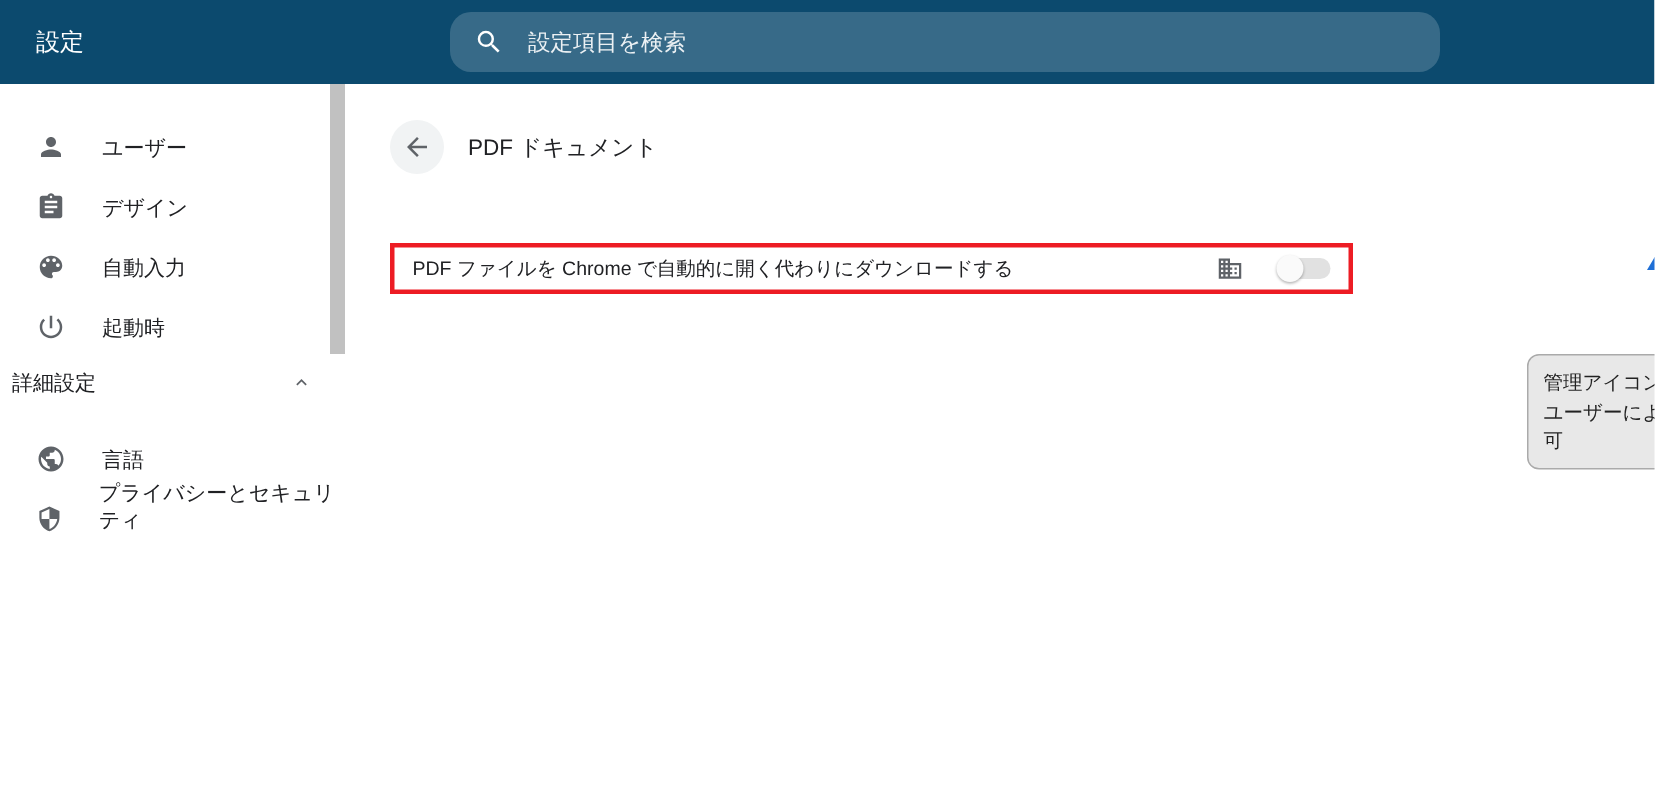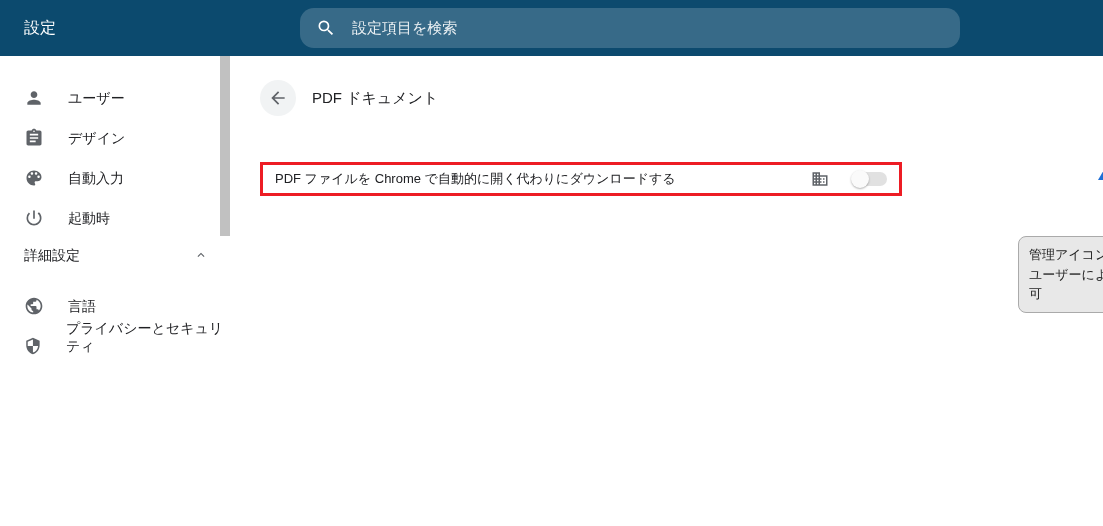--- a/index.html
+++ b/index.html
@@ -9,21 +9,21 @@
     .search-box { background: rgba(255,255,255,0.18); border-radius: 14px; height: 40px; width: 660px; display: flex; align-items: center; padding: 0 16px; }
     .search-icon { color: #fff; width: 20px; height: 20px; }
     .search-placeholder { color: rgba(255,255,255,0.9); margin-left: 16px; font-size: 15px; }
     .main { display: flex; height: calc(100% - 56px); }
     .sidebar { width: 232px; padding-top: 12px; position: relative; }
     .scrollbar-track { position: absolute; right: 0; top: 0; width: 14px; height: 100%; }
     .scrollbar-thumb { position: absolute; right: 2px; top: 0; width: 10px; height: 180px; background: #c1c1c1; border-radius: 0; }
     .sidebar-item { height: 40px; display: flex; align-items: flex-end; padding-left: 24px; cursor: pointer; }
     .sidebar-item .icon { width: 20px; height: 20px; color: #5f6368; fill: #5f6368; display: flex; align-items: center; justify-content: center; }
     .sidebar-item .label { margin-left: 24px; color: #202124; font-size: 14px; }
-    .sidebar-section { height: 40px; display: flex; align-items: center; padding-left: 24px; padding-right: 24px; color: #202124; font-size: 14px; cursor: pointer; justify-content: space-between; margin-top: 8px; }
+    .sidebar-section { height: 40px; display: flex; align-items: center; padding-left: 8px; padding-right: 24px; color: #202124; font-size: 14px; cursor: pointer; justify-content: space-between; margin-top: 8px; }
     .sidebar-section .chev { color: #5f6368; }
     .content { flex: 1; padding: 24px 28px 0 24px; position: relative; }
     .page-header { display: flex; align-items: center; margin-bottom: 46px; margin-left: 4px; }
     .back-btn { width: 36px; height: 36px; border-radius: 50%; background: #f1f3f4; display: flex; align-items: center; justify-content: center; cursor: pointer; }
     .back-btn svg { width: 20px; height: 20px; fill: #5f6368; }
     .page-title { margin-left: 16px; font-size: 15px; color: #202124; }
     .setting-card { width: 642px; border: 3px solid #ed1c24; height: 34px; display: flex; align-items: center; padding: 0 12px; margin-left: 4px; position: relative; }
     .setting-text { font-size: 13px; color: #202124; flex: 1; }
     .managed-icon { width: 18px; height: 18px; fill: #5f6368; margin-right: 24px; }
     .toggle { width: 34px; height: 14px; background: #e1e1e1; border-radius: 7px; position: relative; }

